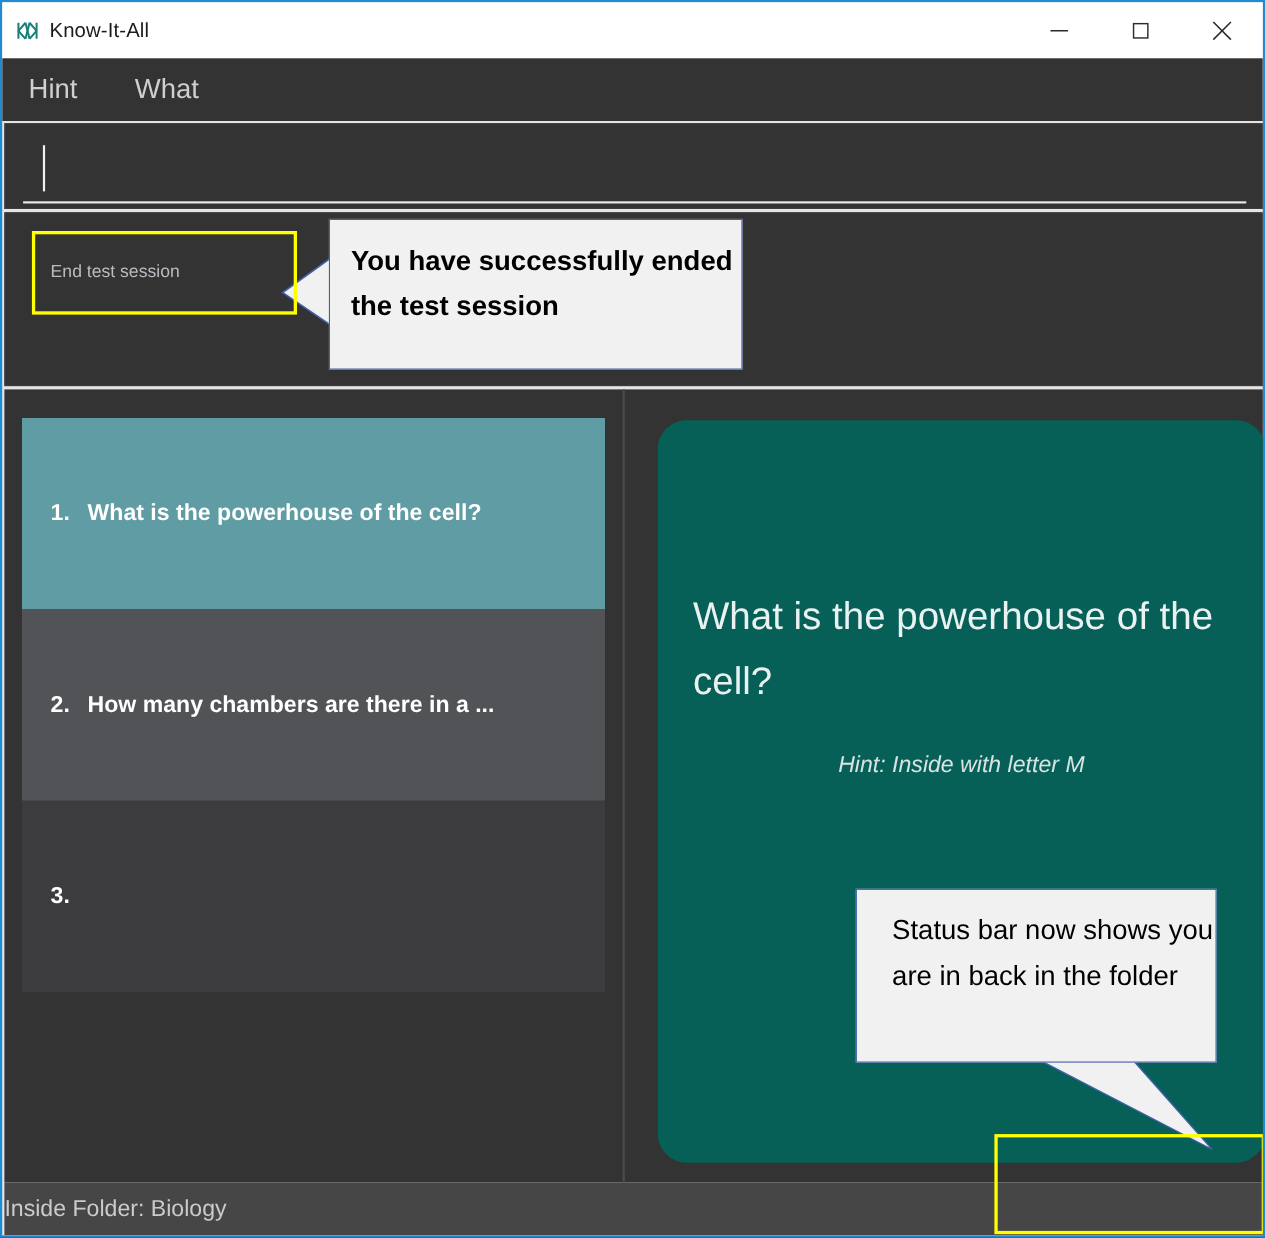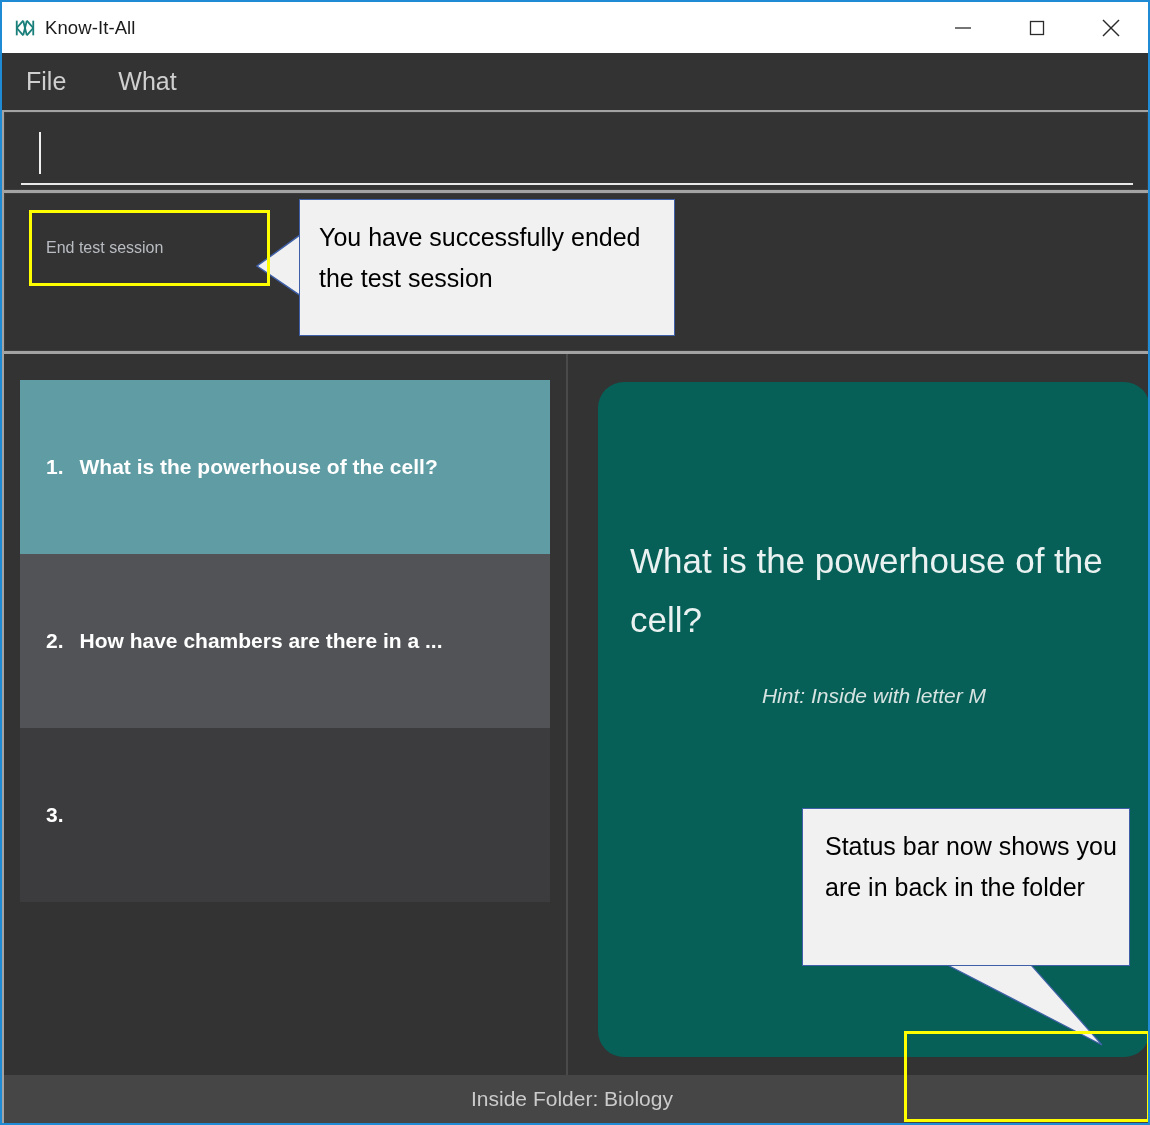--- a/index.html
+++ b/index.html
@@ -7,21 +7,21 @@
     background: #1f1f1f;
   }
   body {
     font-family: "Liberation Sans", sans-serif;
   }
   .app {
     position: relative;
     width: 1150px;
     height: 1125px;
     overflow: hidden;
-    background: #a3a3a3;
+    background: #e5e5e5;
     border: 2px solid #1f8bd4;
     box-sizing: border-box;
   }
 
   
   .titlebar {
     position: absolute;
     left: 0; top: 0;
     width: 100%; height: 51px;
     background: #ffffff;
@@ -207,21 +207,21 @@
   }
 
   
   .statusbar {
     position: absolute;
     left: 2px; top: 1073px;
     width: 1146px; height: 48px;
     background: #464646;
     display: flex;
     align-items: center;
-    justify-content: center;
+    justify-content: flex-start;
     padding-right: 10px;
     box-sizing: border-box;
   }
   .status-text {
     color: #cbcbcb;
     font-size: 21px;
     font-weight: 300;
     white-space: nowrap;
   }
 
@@ -233,25 +233,26 @@
     box-sizing: border-box;
     color: #000000;
     font-size: 25px;
     font-weight: 300;
     line-height: 1.62;
   }
   #callout-session {
     left: 297px; top: 197px;
     width: 376px; height: 137px;
     padding: 17px 0 0 19px;
+    font-weight: bold;
   }
   #callout-status {
-    left: 800px; top: 806px;
+    left: 776px; top: 806px;
     width: 328px; height: 158px;
-    padding: 17px 0 0 22px;
+    padding: 17px 0 0 32px;
   }
   .callout-tail { position: absolute; overflow: visible; }
   #tail-session { left: 255px; top: 228px; width: 50px; height: 70px; }
   #tail-status  { left: 930px; top: 955px; width: 170px; height: 90px; }
 </style>
 </head>
 <body>
 
 <div class="app">
 
@@ -283,21 +284,21 @@
       <div class="wc">
         <svg width="30" height="30" viewBox="0 0 30 30">
           <line x1="7" y1="7" x2="23" y2="23" stroke="#2b2b2b" stroke-width="1.4"></line>
           <line x1="23" y1="7" x2="7" y2="23" stroke="#2b2b2b" stroke-width="1.4"></line>
         </svg>
       </div>
     </div>
   </div>
 
   <div class="menubar">
-    <span class="menu-item">File</span>
+    <span class="menu-item">Hint</span>
     <span class="menu-item">What</span>
   </div>
 
   <div class="input-group">
     <input class="answer-input" type="text" placeholder="" style="">
   </div>
   <div class="caret"></div>
 
   <div class="session-panel">
     <button class="end-session-btn">End test session</button>
@@ -306,21 +307,21 @@
   <div class="content"></div>
   <div class="divider-v"></div>
 
   <div class="qlist">
     <div class="qitem selected">
       <span class="num">1.</span>
       <span>What is the powerhouse of the cell?</span>
     </div>
     <div class="qitem alt">
       <span class="num">2.</span>
-      <span>How have chambers are there in a ...</span>
+      <span>How many chambers are there in a ...</span>
     </div>
     <div class="qitem plain">
       <span class="num">3.</span>
     </div>
   </div>
 
   <div class="card">
     <p class="card-question">What is the powerhouse of the cell?</p>
     <p class="card-hint">Hint: Inside with letter M</p>
   </div>

